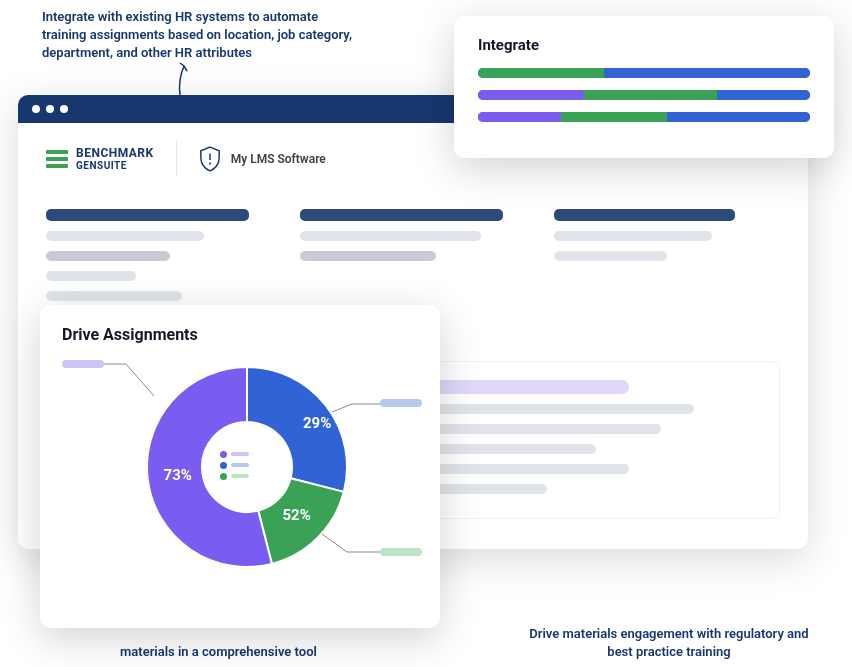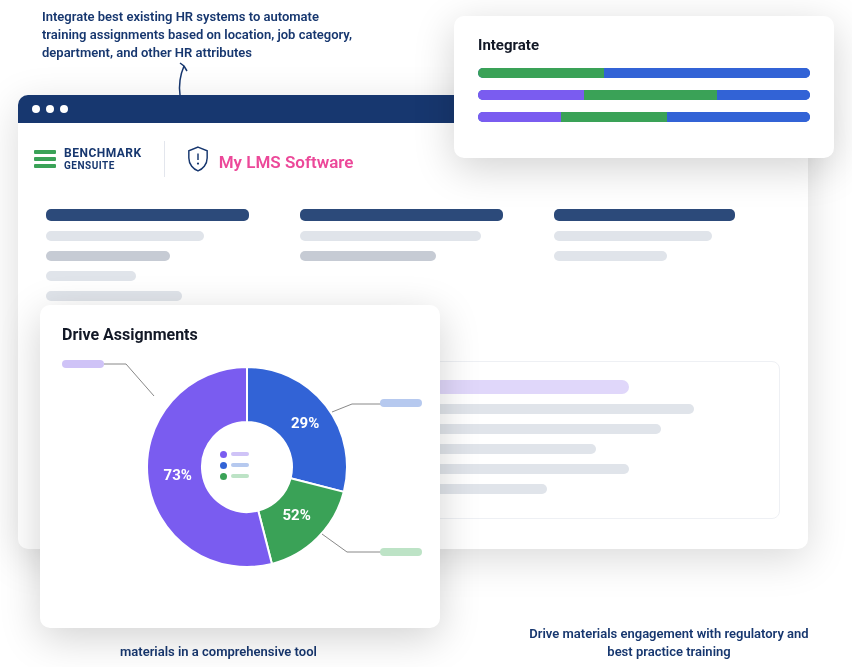--- a/index.html
+++ b/index.html
@@ -48,38 +48,38 @@
     display: flex;
     align-items: center;
     padding-left: 14px;
     gap: 6px;
   }
   .dot { width: 8px; height: 8px; border-radius: 50%; background: #fff; }
 
   .app-header {
     display: flex;
     align-items: center;
-    padding: 18px 16px 12px;
+    padding: 18px 28px 12px;
     gap: 22px;
   }
   .logo {
     display: flex;
     align-items: center;
     gap: 8px;
   }
   .logo-mark {
     display: flex;
     flex-direction: column;
     gap: 3px;
   }
   .logo-mark span { display:block; width: 22px; height: 4px; background: #3aa257; border-radius: 1px;}
   .logo-text { color: #17376f; font-weight: 700; font-size: 12px; line-height: 1.1; letter-spacing: 0.5px; }
   .logo-text small { color:#17376f; font-weight:700; display:block;}
   .divider { width: 1px; height: 36px; background: #e3e6ed; }
-  .app-title { display:flex; align-items:flex-end; gap:10px; color:#ec4899; font-weight:600; font-size:17px; }
+  .app-title { display:flex; align-items:center; gap:10px; color:#404040; font-weight:600; font-size:12px; }
   .shield-icon { width:22px; height:26px; }
 
   .content {
     padding: 20px 28px 40px;
     display: flex;
     gap: 28px;
   }
   .col { flex: 1; display:flex; flex-direction:column; gap:10px; }
   .bar { height: 10px; border-radius: 5px; }
   .bar.dark { background:#2c4a7a; height:12px; }
@@ -150,21 +150,21 @@
   .pct{position:absolute;color:#fff;font-weight:700;font-size:15px;}
   .callout{position:absolute;height:8px;border-radius:4px;}
   .callout.purple{background:#cfc3f7;}
   .callout.blue{background:#b6c9ef;}
   .callout.green{background:#bde3c6;}
   .lead{position:absolute;stroke:#888;fill:none;}
 </style>
 </head>
 <body>
 
-<div class="annotation top">Integrate best existing HR systems to automate training assignments based on location, job category, department, and other HR attributes</div>
+<div class="annotation top">Integrate with existing HR systems to automate training assignments based on location, job category, department, and other HR attributes</div>
 <div class="annotation bottom-left">materials in a comprehensive tool</div>
 <div class="annotation bottom-right">Drive materials engagement with regulatory and best practice training</div>
 
 <svg class="arrow" style="left:160px; top:60px;" width="40" height="40">
   <path d="M20 35 Q 18 20 24 6" stroke-width="1.5"></path>
   <path d="M20 3 L24 6 L27 11" stroke-width="1.5"></path>
 </svg>
 
 <div class="window">
   <div class="titlebar">
@@ -288,16 +288,16 @@
     <svg class="lead" style="left:270px;top:50px;" width="60" height="20">
         <path d="M0 10 L20 2 L55 2" stroke-width="1"></path>
       </svg>
     <div class="callout blue" style="left:318px;top:47px;width:42px;"></div>
 
     <svg class="lead" style="left:260px;top:180px;" width="70" height="25">
         <path d="M0 2 L25 20 L65 20" stroke-width="1"></path>
       </svg>
     <div class="callout green" style="left:318px;top:196px;width:42px;"></div>
   <div class="pct" style="left: 101.552px; top: 113.773px;">73%</div>
-      <div class="pct" style="left: 229px; top: 62.0965px;">29%</div>
+      <div class="pct" style="left: 241px; top: 62.0965px;">29%</div>
       <div class="pct" style="left: 220.497px; top: 154.497px;">52%</div>
     </div>
 </div>
 
 </body></html>

